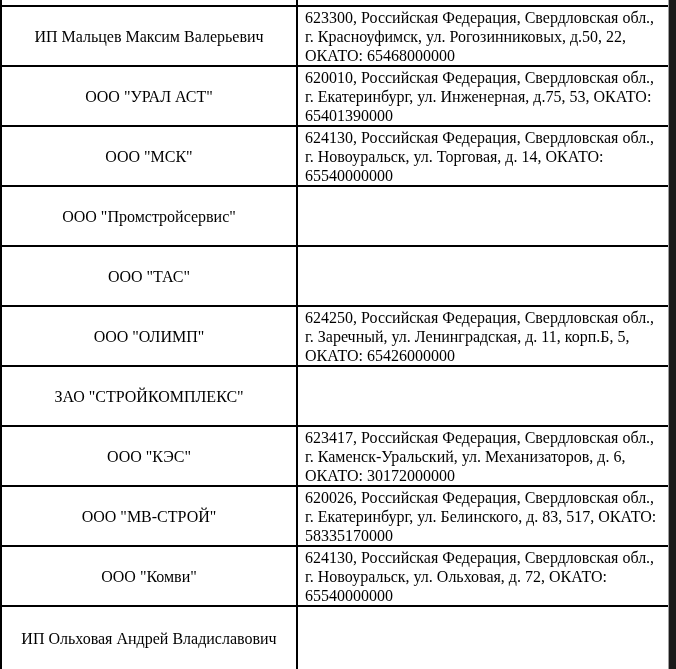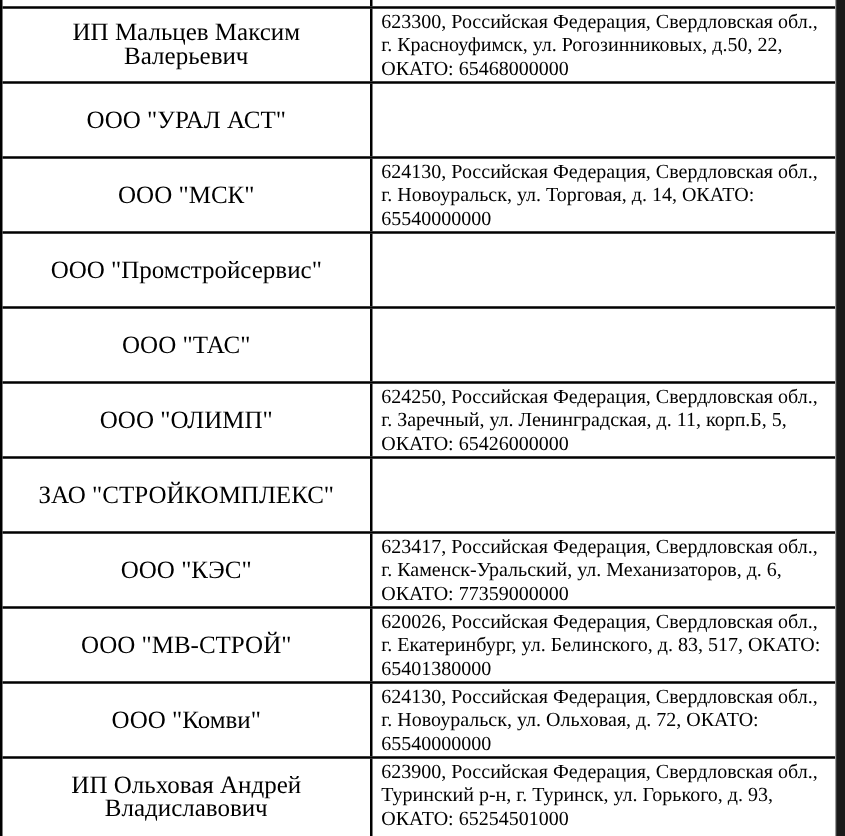--- a/index.html
+++ b/index.html
@@ -39,21 +39,21 @@
     flex: 1 1 auto;
   }
   .cell-name {
     width: 296px;
     flex: 0 0 296px;
     border-right: 2px solid #000000;
     display: flex;
     align-items: center;
     justify-content: center;
     text-align: center;
-    font-size: 20px;
+    font-size: 16px;
     line-height: 19px;
     padding: 0 6px;
   }
   .cell-address {
     flex: 1 1 auto;
     font-size: 16px;
     line-height: 19px;
     padding: 1px 12px 0 7px;
     overflow: hidden;
   }
@@ -77,49 +77,49 @@
       <div class="cell-name"></div>
       <div class="cell-address"></div>
     </div>
 
   <div class="row">
         <div class="cell-name">ИП Мальцев Максим Валерьевич</div>
         <div class="cell-address">623300, Российская Федерация, Свердловская обл., г. Красноуфимск, ул. Рогозинниковых, д.50, 22, ОКАТО: 65468000000</div>
       </div>
       <div class="row">
         <div class="cell-name">ООО "УРАЛ АСТ"</div>
+        <div class="cell-address">620010, Российская Федерация, Свердловская обл., г. Екатеринбург, ул. Инженерная, д.75, 53, ОКАТО: 65401390000</div>
       </div>
       <div class="row">
         <div class="cell-name">ООО "МСК"</div>
         <div class="cell-address">624130, Российская Федерация, Свердловская обл., г. Новоуральск, ул. Торговая, д. 14, ОКАТО: 65540000000</div>
       </div>
       <div class="row">
         <div class="cell-name">ООО "Промстройсервис"</div>
       </div>
       <div class="row">
         <div class="cell-name">ООО "ТАС"</div>
       </div>
       <div class="row">
         <div class="cell-name">ООО "ОЛИМП"</div>
         <div class="cell-address">624250, Российская Федерация, Свердловская обл., г. Заречный, ул. Ленинградская, д. 11, корп.Б, 5, ОКАТО: 65426000000</div>
       </div>
       <div class="row">
         <div class="cell-name">ЗАО "СТРОЙКОМПЛЕКС"</div>
       </div>
       <div class="row">
         <div class="cell-name">ООО "КЭС"</div>
-        <div class="cell-address">623417, Российская Федерация, Свердловская обл., г. Каменск-Уральский, ул. Механизаторов, д. 6, ОКАТО: 77359000000</div>
+        <div class="cell-address">623417, Российская Федерация, Свердловская обл., г. Каменск-Уральский, ул. Механизаторов, д. 6, ОКАТО: 30172000000</div>
       </div>
       <div class="row">
         <div class="cell-name">ООО "МВ-СТРОЙ"</div>
-        <div class="cell-address">620026, Российская Федерация, Свердловская обл., г. Екатеринбург, ул. Белинского, д. 83, 517, ОКАТО: 65401380000</div>
+        <div class="cell-address">620026, Российская Федерация, Свердловская обл., г. Екатеринбург, ул. Белинского, д. 83, 517, ОКАТО: 58335170000</div>
       </div>
       <div class="row">
         <div class="cell-name">ООО "Комви"</div>
         <div class="cell-address">624130, Российская Федерация, Свердловская обл., г. Новоуральск, ул. Ольховая, д. 72, ОКАТО: 65540000000</div>
       </div>
       <div class="row">
         <div class="cell-name">ИП Ольховая Андрей Владиславович</div>
-        <div class="cell-address">623900, Российская Федерация, Свердловская обл., Туринский р-н, г. Туринск, ул. Горького, д. 93, ОКАТО: 65254501000</div>
       </div>
     </div>
   <div class="edge-strip"></div>
 </div>
 
 </body></html>

